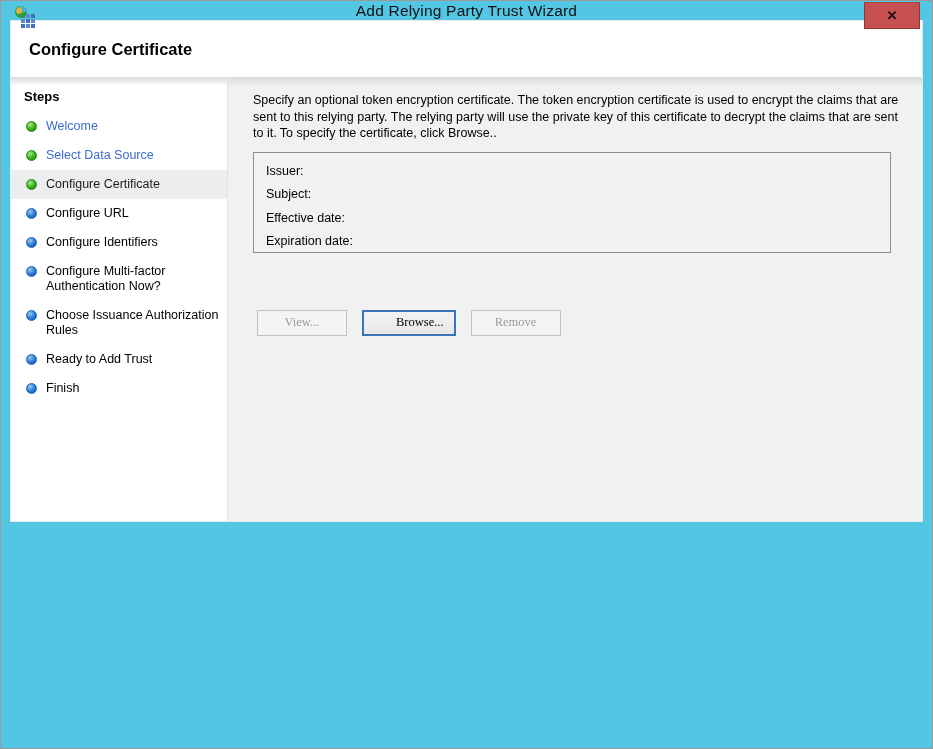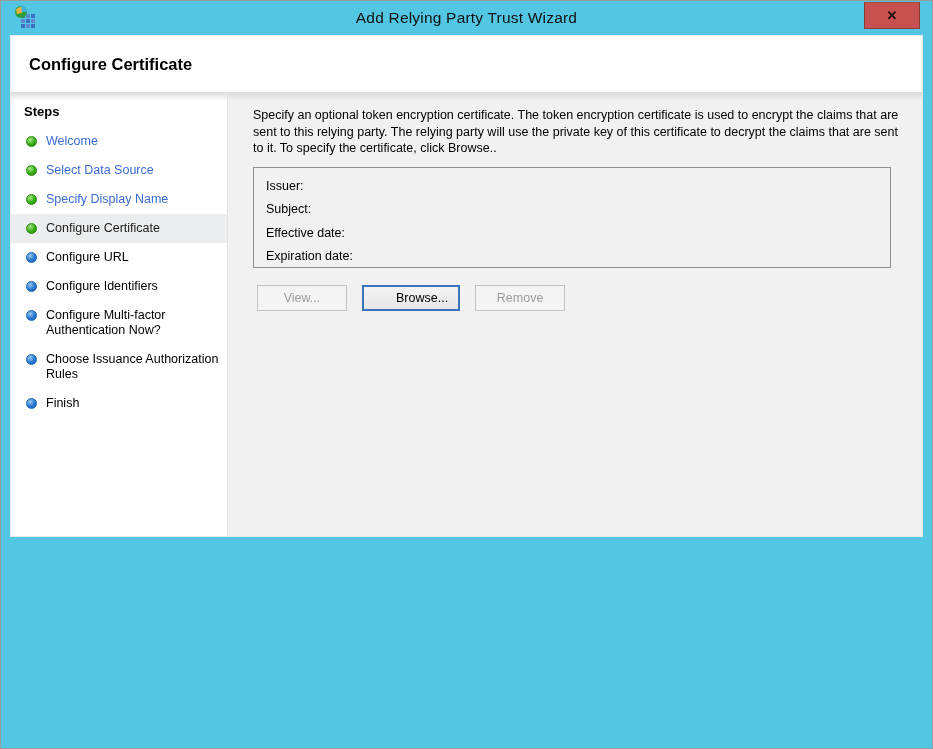--- a/index.html
+++ b/index.html
@@ -10,21 +10,21 @@
     position: relative;
     width: 933px; height: 749px;
     border: 1px solid #9a9a9a;
     background: #53c6e3;
     padding: 0 9px 11px 9px;
   }
 
   
   .titlebar {
     position: relative;
-    height: 34px;
+    height: 19px;
     display: flex; align-items: center; justify-content: center;
   }
   .titlebar .title {
     font-size: 15.5px; color: #111; letter-spacing: .2px;
   }
   .app-icon {
     position: absolute; left: 3px; top: 4px; width: 26px; height: 26px;
   }
   .close-btn {
     position: absolute; right: 3px; top: 1px;
@@ -104,25 +104,26 @@
     width: 638px; height: 101px;
     border: 1px solid #8f8f8f;
     padding: 7px 12px;
   }
   .cert-row { font-size: 12.5px; color: #000; line-height: 23.5px; }
 
   .action-row { margin-top: 17px; display: flex; gap: 15px; margin-left: 4px; }
 
   .btn {
     min-width: 90px; height: 26px;
-    font-family: Liberation Sans, sans-serif;
+    font-family: Liberation Serif, serif;
     font-size: 12.5px; color: #000;
     background: linear-gradient(#f3f3f3, #e7e7e7);
     border: 1px solid #7a7a7a;
     padding: 0 10px;
+    margin-top: 40px;
   }
   .btn.default {
     border: 2px solid #3c74ba;
     min-width: 92px;
     padding-left: 32px;
   }
   .btn.disabled {
     background: #f4f4f4;
     border: 1px solid #c3c3c3;
     color: #9c9c9c;
@@ -181,24 +182,20 @@
   <div class="step completed">
     <span class="bullet"></span>
     <span class="step-label">Welcome</span>
   </div>
 
   <div class="step completed">
     <span class="bullet"></span>
     <span class="step-label">Select Data Source</span>
   </div>
 
-  <div class="step completed">
-    <span class="bullet"></span>
-    <span class="step-label">Specify Display Name</span>
-  </div>
 
 
   <div class="step current">
     <span class="bullet"></span>
     <span class="step-label">Configure Certificate</span>
   </div>
 
   <div class="step upcoming">
     <span class="bullet"></span>
     <span class="step-label">Configure URL</span>
@@ -212,20 +209,24 @@
   <div class="step upcoming">
     <span class="bullet"></span>
     <span class="step-label">Configure Multi-factor Authentication Now?</span>
   </div>
 
   <div class="step upcoming">
     <span class="bullet"></span>
     <span class="step-label">Choose Issuance Authorization Rules</span>
   </div>
 
+  <div class="step upcoming">
+    <span class="bullet"></span>
+    <span class="step-label">Ready to Add Trust</span>
+  </div>
 
   <div class="step upcoming">
     <span class="bullet"></span>
     <span class="step-label">Finish</span>
   </div>
 </div>
       </div>
 
       <div class="main">
 

